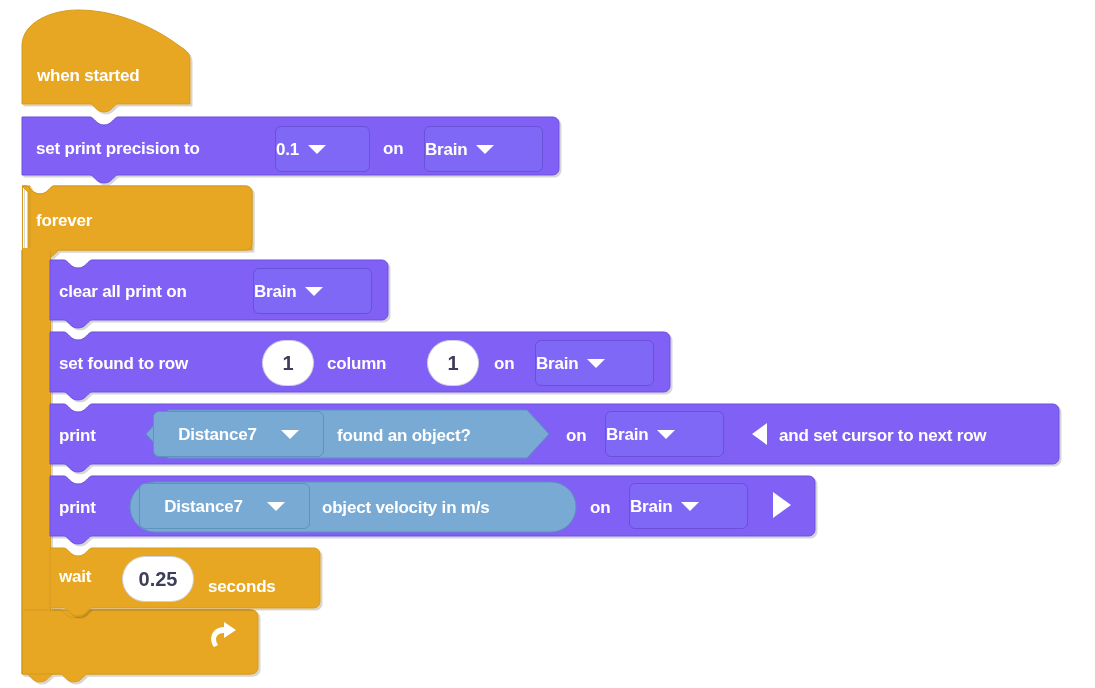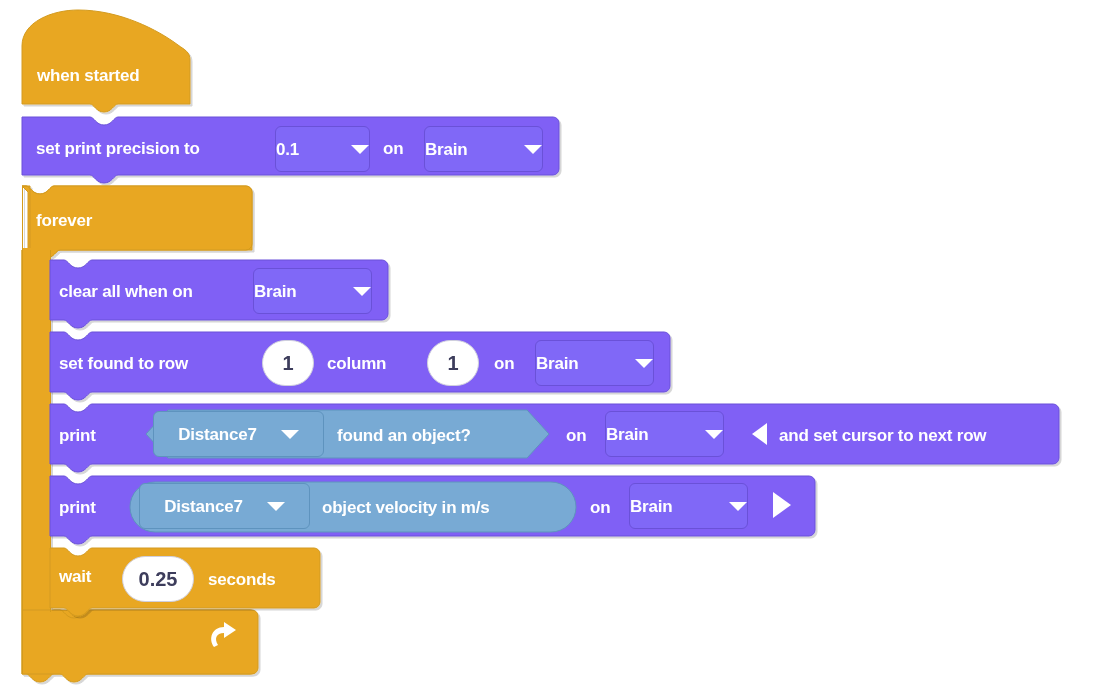--- a/index.html
+++ b/index.html
@@ -38,21 +38,21 @@
     font-weight: bold;
     white-space: nowrap;
     line-height: 1;
   }
 
   
   .field-purple {
     position: absolute;
     display: flex;
     align-items: center;
-    justify-content: space-between;
+    justify-content: flex-start;
     gap: 9px;
     background: #8068F7;
     border: 1px solid #6a51d8;
     border-radius: 6px;
     box-sizing: border-box;
     height: 46px;
   }
   .field-blue {
     position: absolute;
     display: flex;
@@ -271,21 +271,21 @@
   <div class="field-purple" style="left:424px; top:126px; width:119px;">
     <span class="blk-label">Brain</span>
     <span class="caret-down"></span>
   </div>
 
   <div class="txt" style="left:36px; top:204px; height:32px;">
     <span class="blk-label">forever</span>
   </div>
 
   <div class="txt" style="left:59px; top:275px; height:32px;">
-    <span class="blk-label">clear all when on</span>
+    <span class="blk-label">clear all print on</span>
   </div>
   <div class="field-purple" style="left:253px; top:268px; width:119px;">
     <span class="blk-label">Brain</span>
     <span class="caret-down"></span>
   </div>
 
   <div class="txt" style="left:59px; top:347px; height:32px;">
     <span class="blk-label">set found to row</span>
   </div>
   <div class="field-white" style="left:262px; top:340px; width:52px; height:46px;">
@@ -349,17 +349,17 @@
   <div class="tri-wrap" style="left:773px; top:492px; height:26px;">
     <span class="tri-right"></span>
   </div>
 
   <div class="txt" style="left:59px; top:560px; height:32px;">
     <span class="blk-label">wait</span>
   </div>
   <div class="field-white" style="left:122px; top:556px; width:72px; height:46px;justify-content:center;">
     <span class="ov-label">0.25</span>
   </div>
-  <div class="txt" style="left:208px; top:563px; height:32px;">
+  <div class="txt" style="left:208px; top:563px; height:32px;align-items:flex-end;">
     <span class="blk-label">seconds</span>
   </div>
 
 </div>
 
 </body></html>

